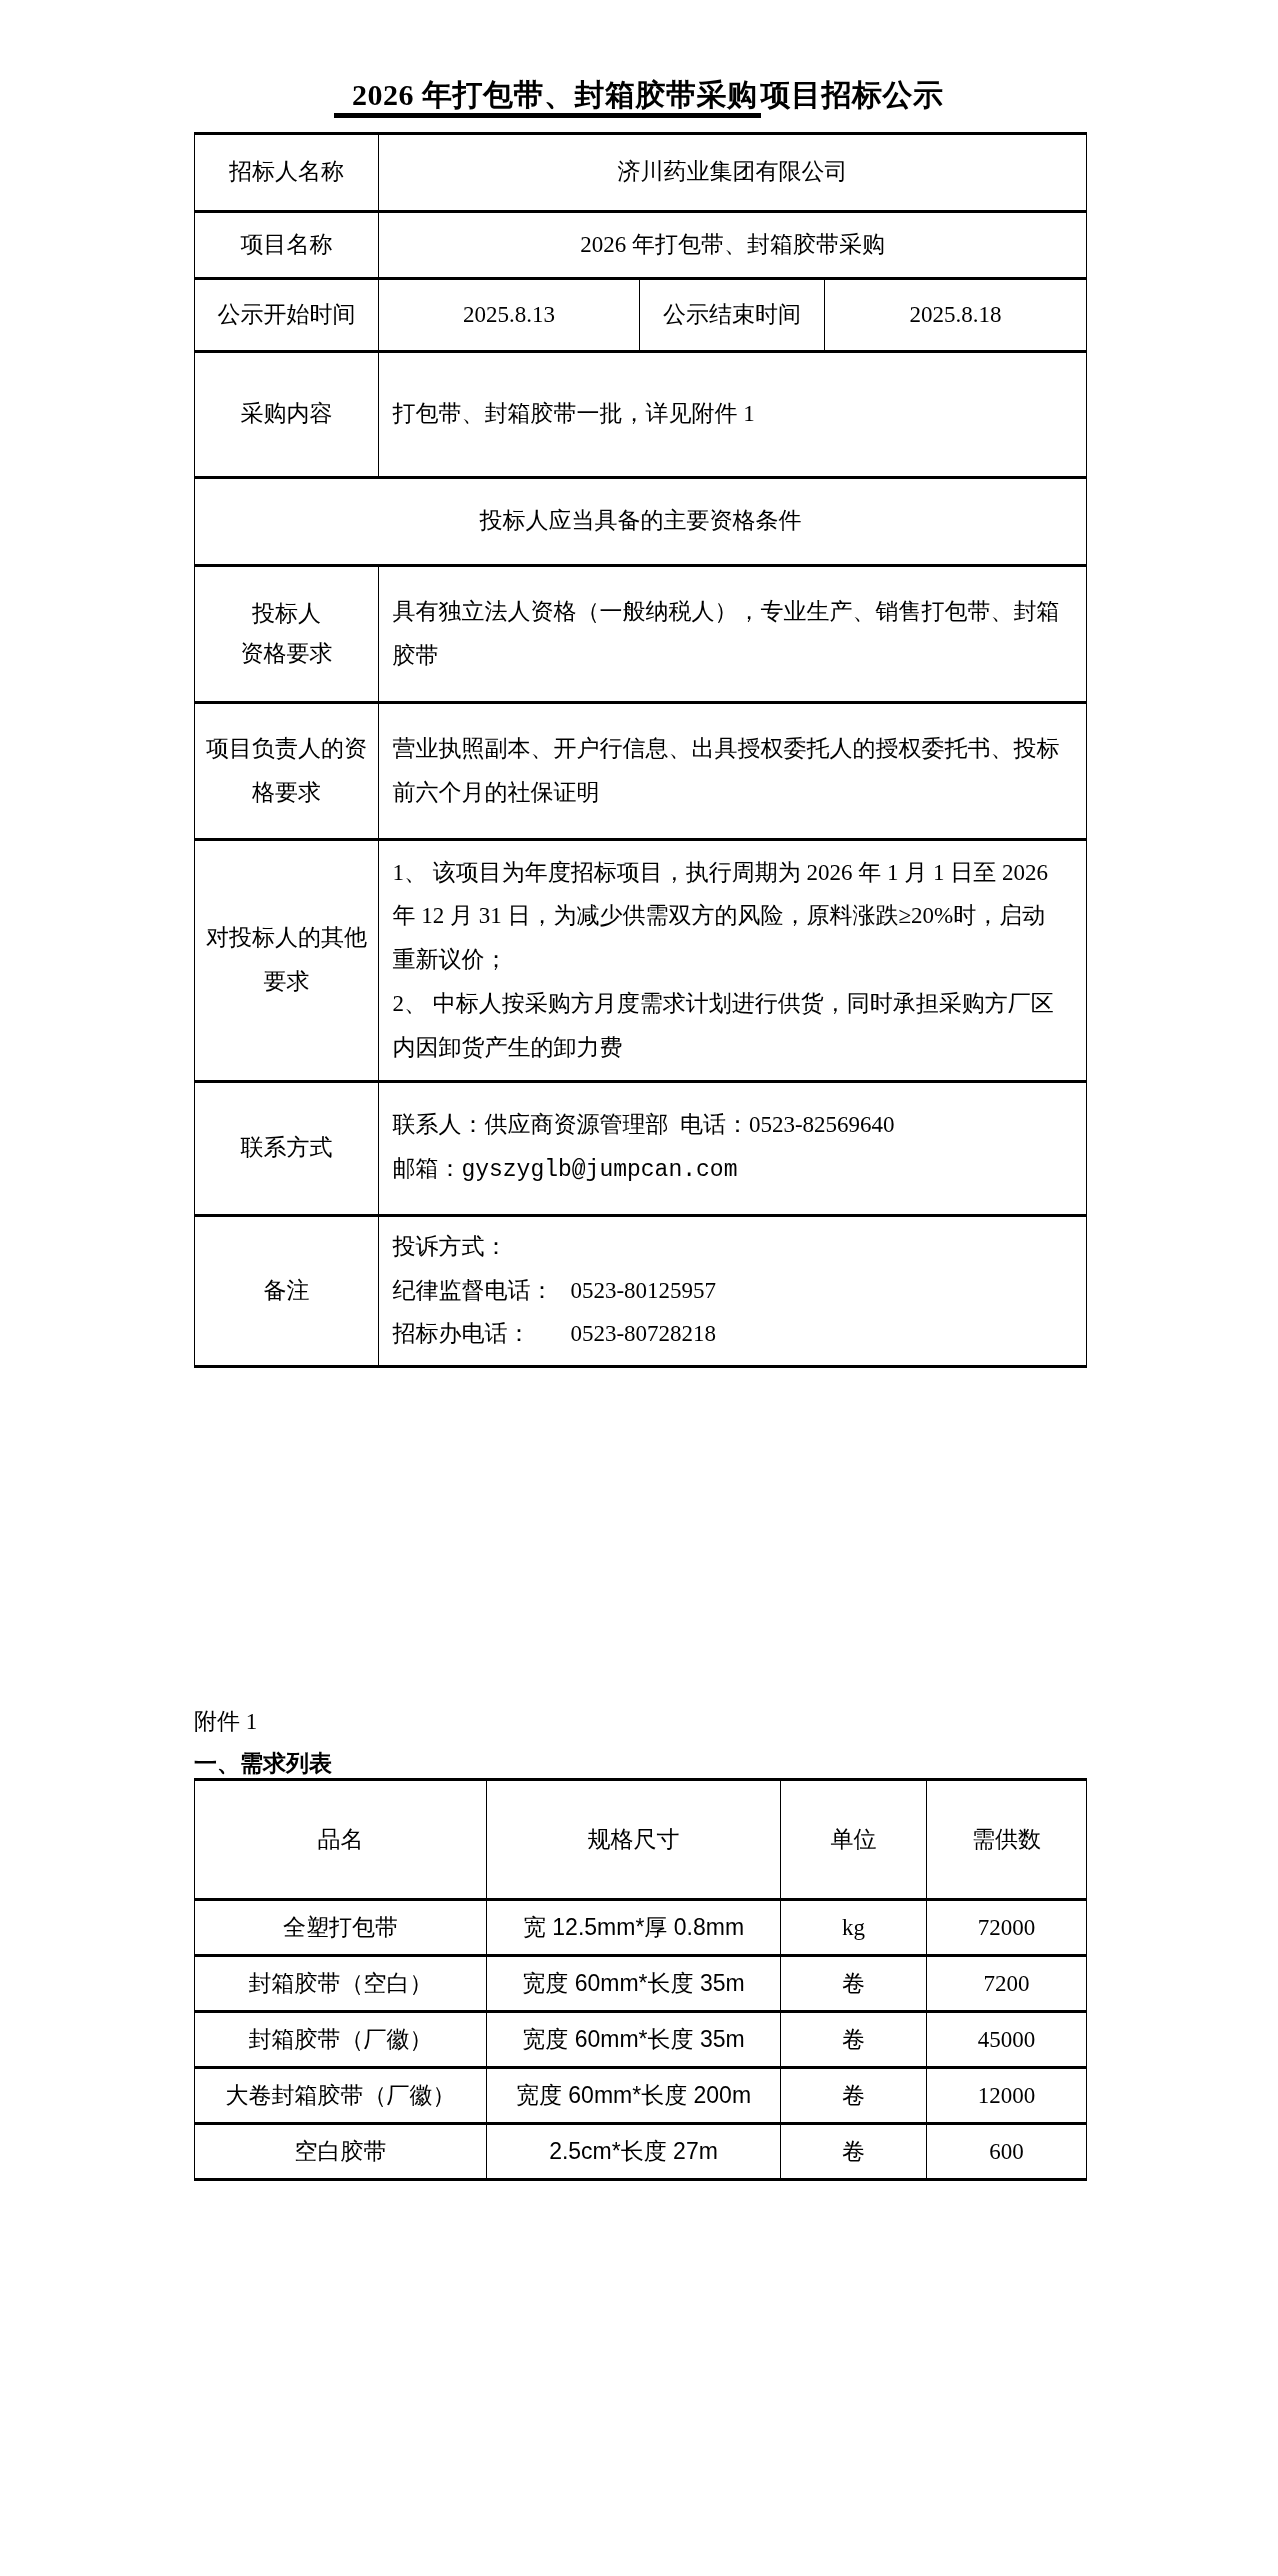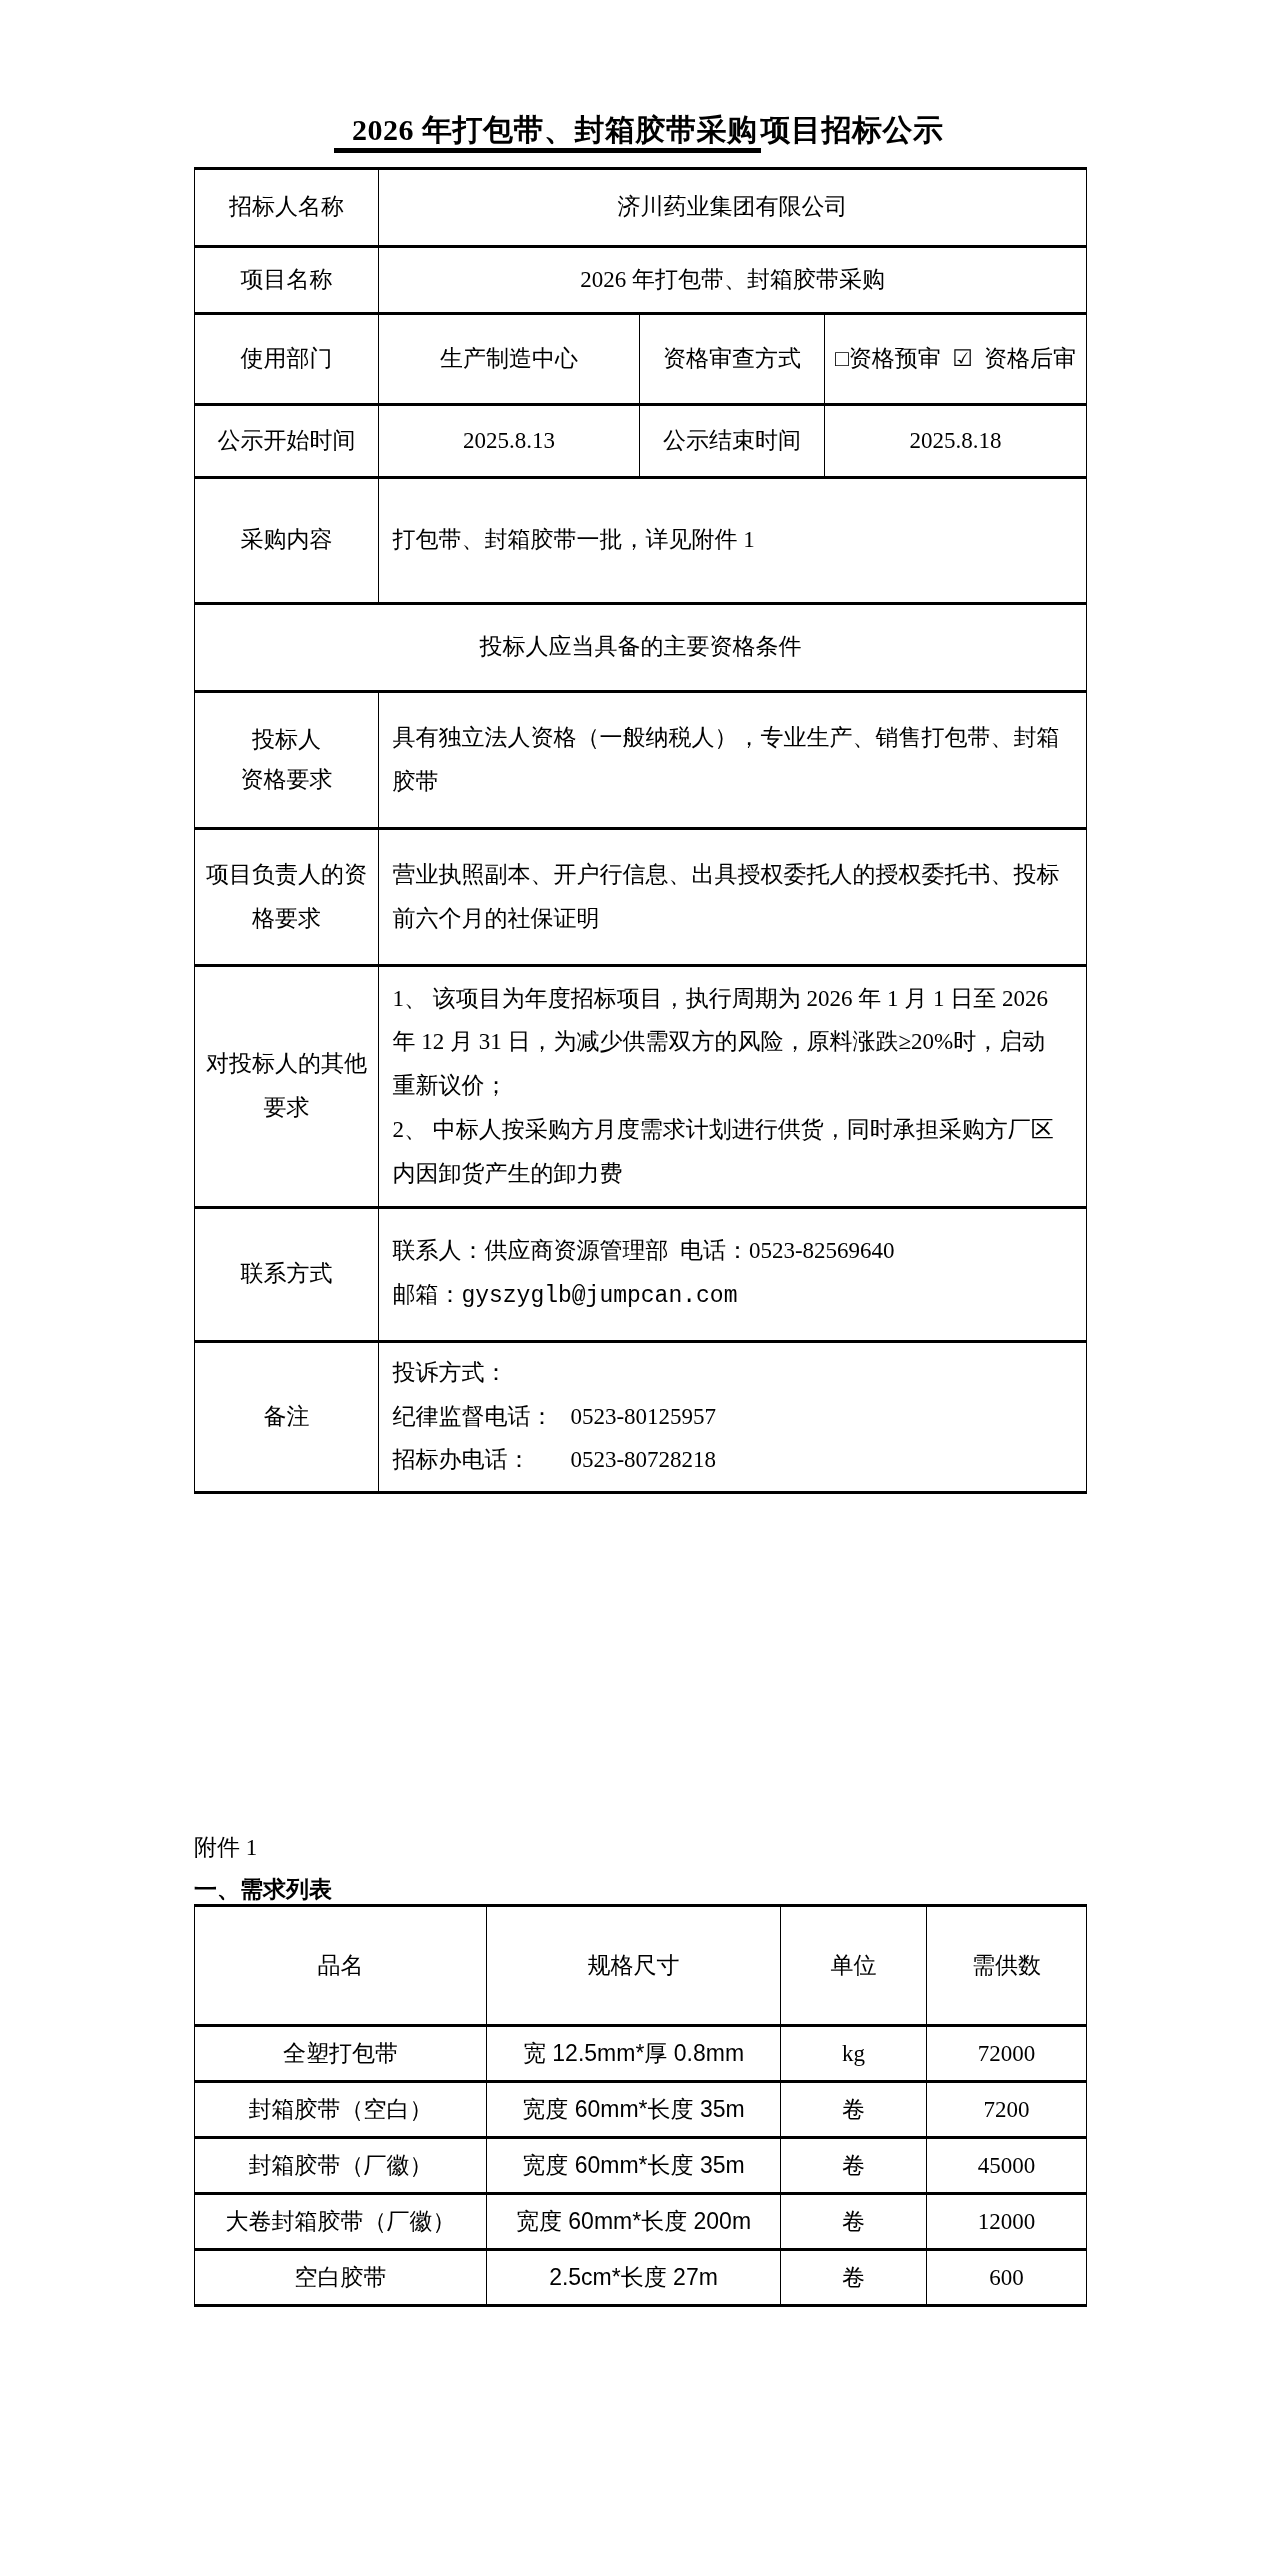--- a/index.html
+++ b/index.html
@@ -9,21 +9,21 @@
     height:3617px;
     margin:0 auto;
     background:#ffffff;
     color:#000000;
     font-family:"Liberation Serif","DejaVu Serif",serif;
     overflow:hidden;
   }
   
   .doc-title{
     margin:0;
-    padding-top:111px;
+    padding-top:76px;
     text-align:center;
     font-size:30px;
     line-height:37px;
     font-weight:bold;
     letter-spacing:0.5px;
   }
   .doc-title .underlined{
     border-bottom:5.2px solid #000;
     padding:0 3.1px 2.1px 17.5px;
   }
@@ -92,26 +92,20 @@
       </colgroup>
     <tbody>
       <tr class="r1">
         <td>招标人名称</td>
         <td colspan="3">济川药业集团有限公司</td>
       </tr>
       <tr class="r2">
         <td>项目名称</td>
         <td colspan="3">2026 年打包带、封箱胶带采购</td>
       </tr>
-      <tr class="r3">
-        <td>使用部门</td>
-        <td>生产制造中心</td>
-        <td>资格审查方式</td>
-        <td class="checkrow"><span>□</span><span>资格预审</span><span class="gap"></span><span>☑</span><span class="gap"></span><span>资格后审</span></td>
-      </tr>
       <tr class="r4">
         <td>公示开始时间</td>
         <td>2025.8.13</td>
         <td>公示结束时间</td>
         <td>2025.8.18</td>
       </tr>
       <tr class="r5">
         <td>采购内容</td>
         <td colspan="3" class="left">打包带、封箱胶带一批，详见附件 1</td>
       </tr>

